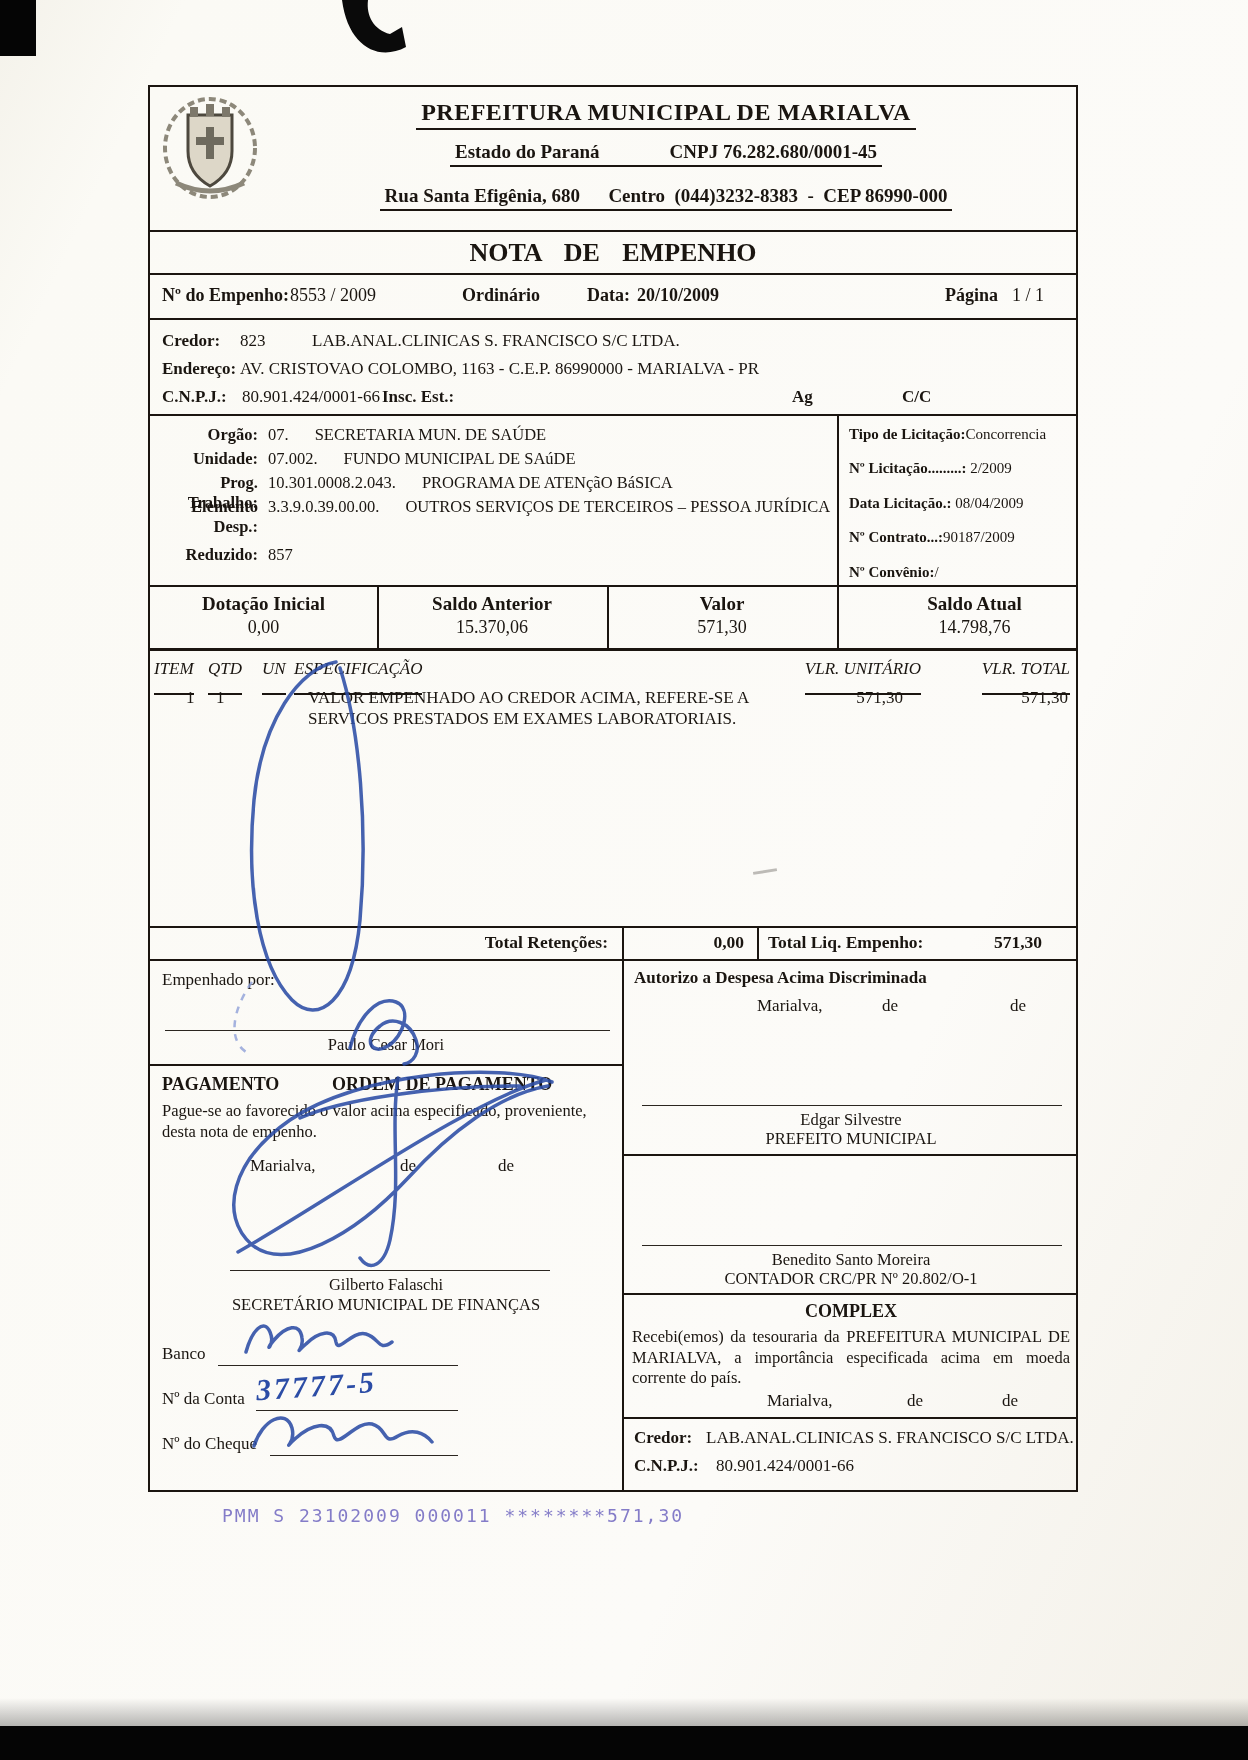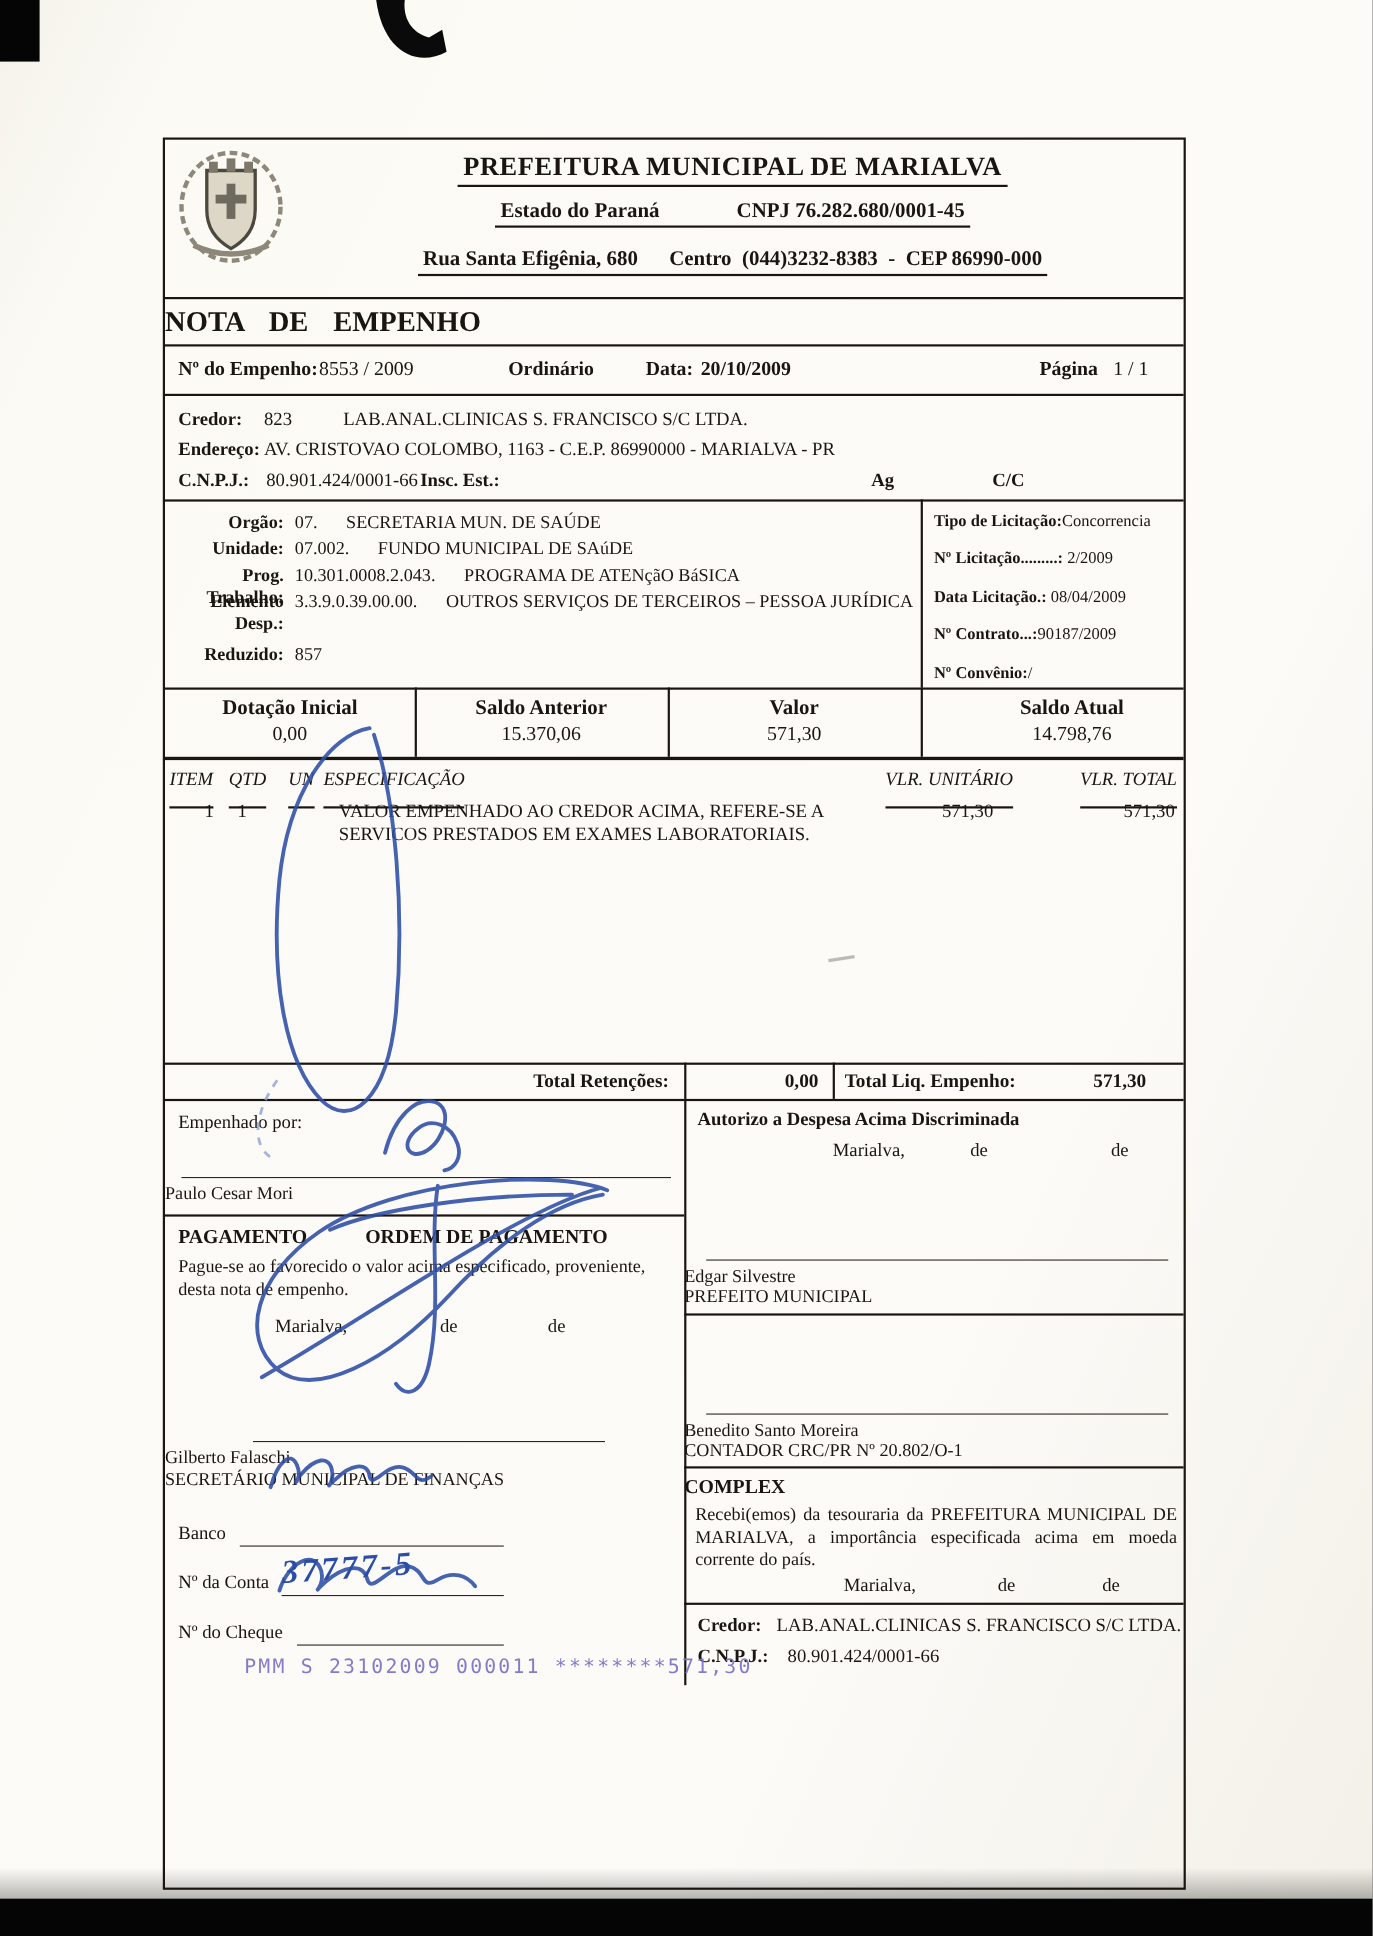--- a/index.html
+++ b/index.html
@@ -4,23 +4,23 @@
 <style>
   * { margin:0; padding:0; box-sizing:border-box; }
   html,body { background:#3a3a3a; }
   .page {
     position:relative; width:1248px; height:1760px; overflow:hidden;
     background:linear-gradient(115deg,#f4f2ea 0%,#fbfaf5 9%,#fcfbf8 68%,#f3f0e8 100%);
     font-family:"Liberation Serif", serif; color:#1a1510;
   }
   .b { font-weight:700; }
   .pre { white-space:pre; }
-  .ctr { }
+  .ctr { text-align:center; }
   .t { position:absolute; font-size:17px; line-height:1.25; }
-  .form { position:absolute; left:148px; top:85px; width:930px; height:1593px; border:2px solid #1b1510;margin-top:40px; }
+  .form { position:absolute; left:148px; top:85px; width:930px; height:1407px; border:2px solid #1b1510; }
   .hline { position:absolute; background:#1b1510; height:2px; left:0; width:926px; }
   .vline { position:absolute; background:#1b1510; width:2px; }
   .sigline { position:absolute; background:#2b2620; height:1px; }
   .ul { display:inline-block; border-bottom:2px solid #1b1510; padding:0 5px 2px 5px; }
   .hdrline { position:absolute; left:112px; width:808px; text-align:center; }
   .budget-row { position:absolute; left:0; width:687px; display:flex; font-size:16.5px; line-height:1.2; }
   .bl { flex:0 0 108px; text-align:right; font-weight:700; }
   .bc { margin-left:10px; flex:0 0 auto; white-space:pre; }
   .bn { margin-left:26px; }
   .lic { position:absolute; left:699px; width:224px; font-size:15px; line-height:1.2; }

